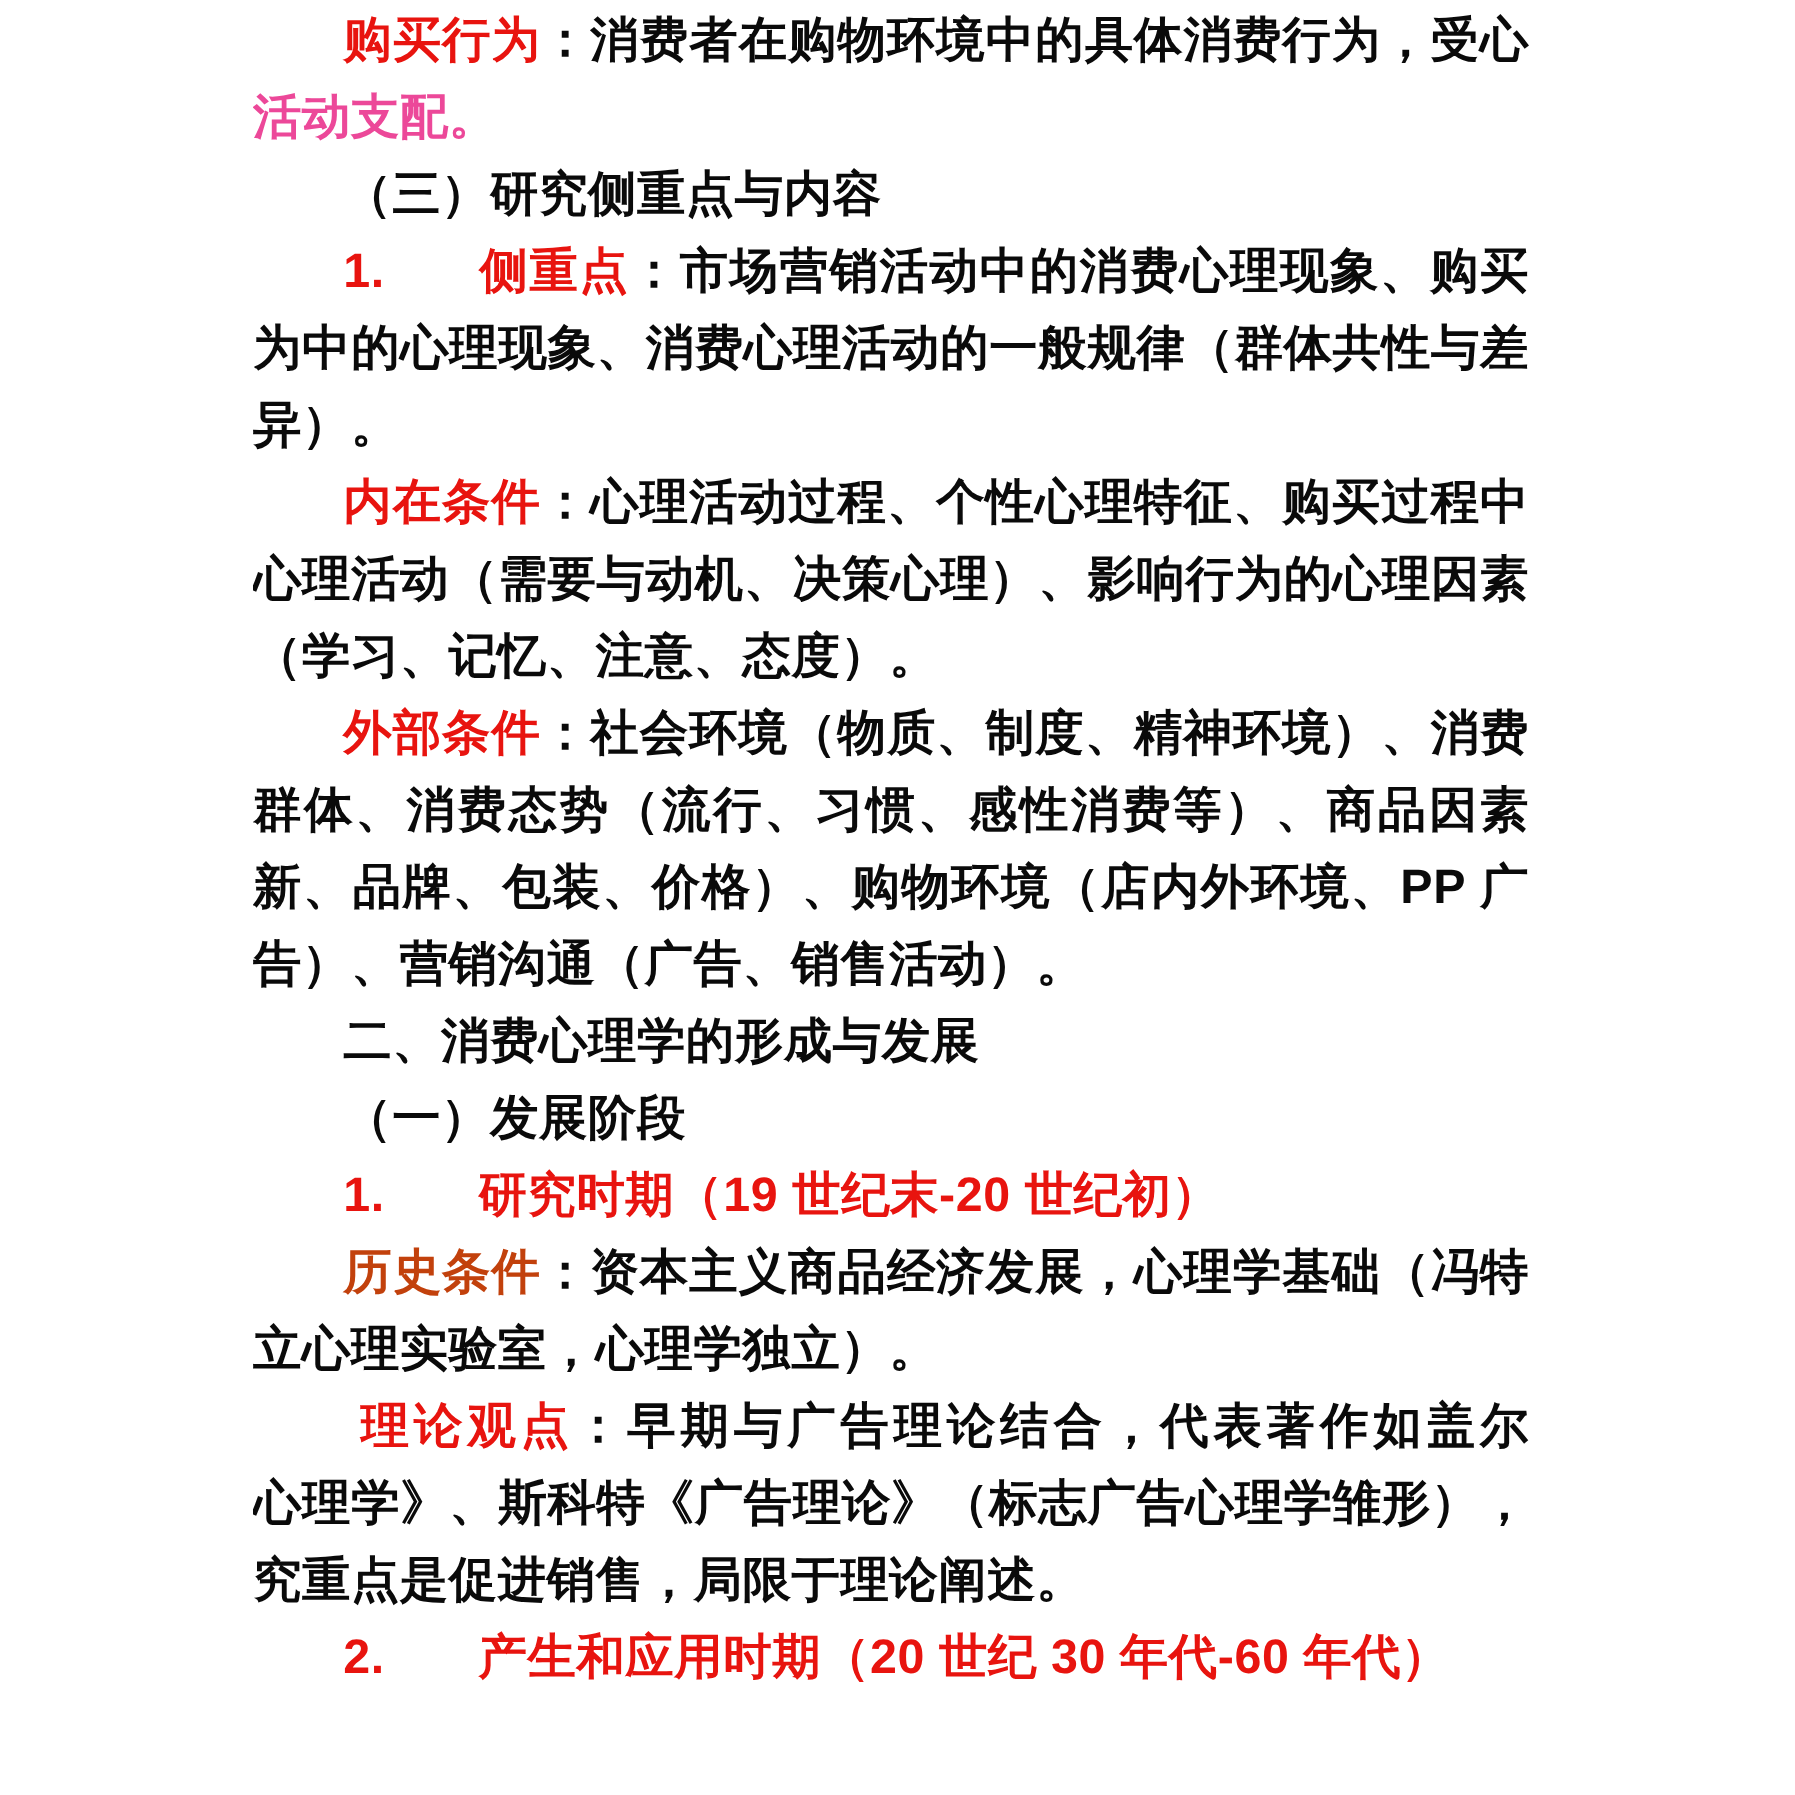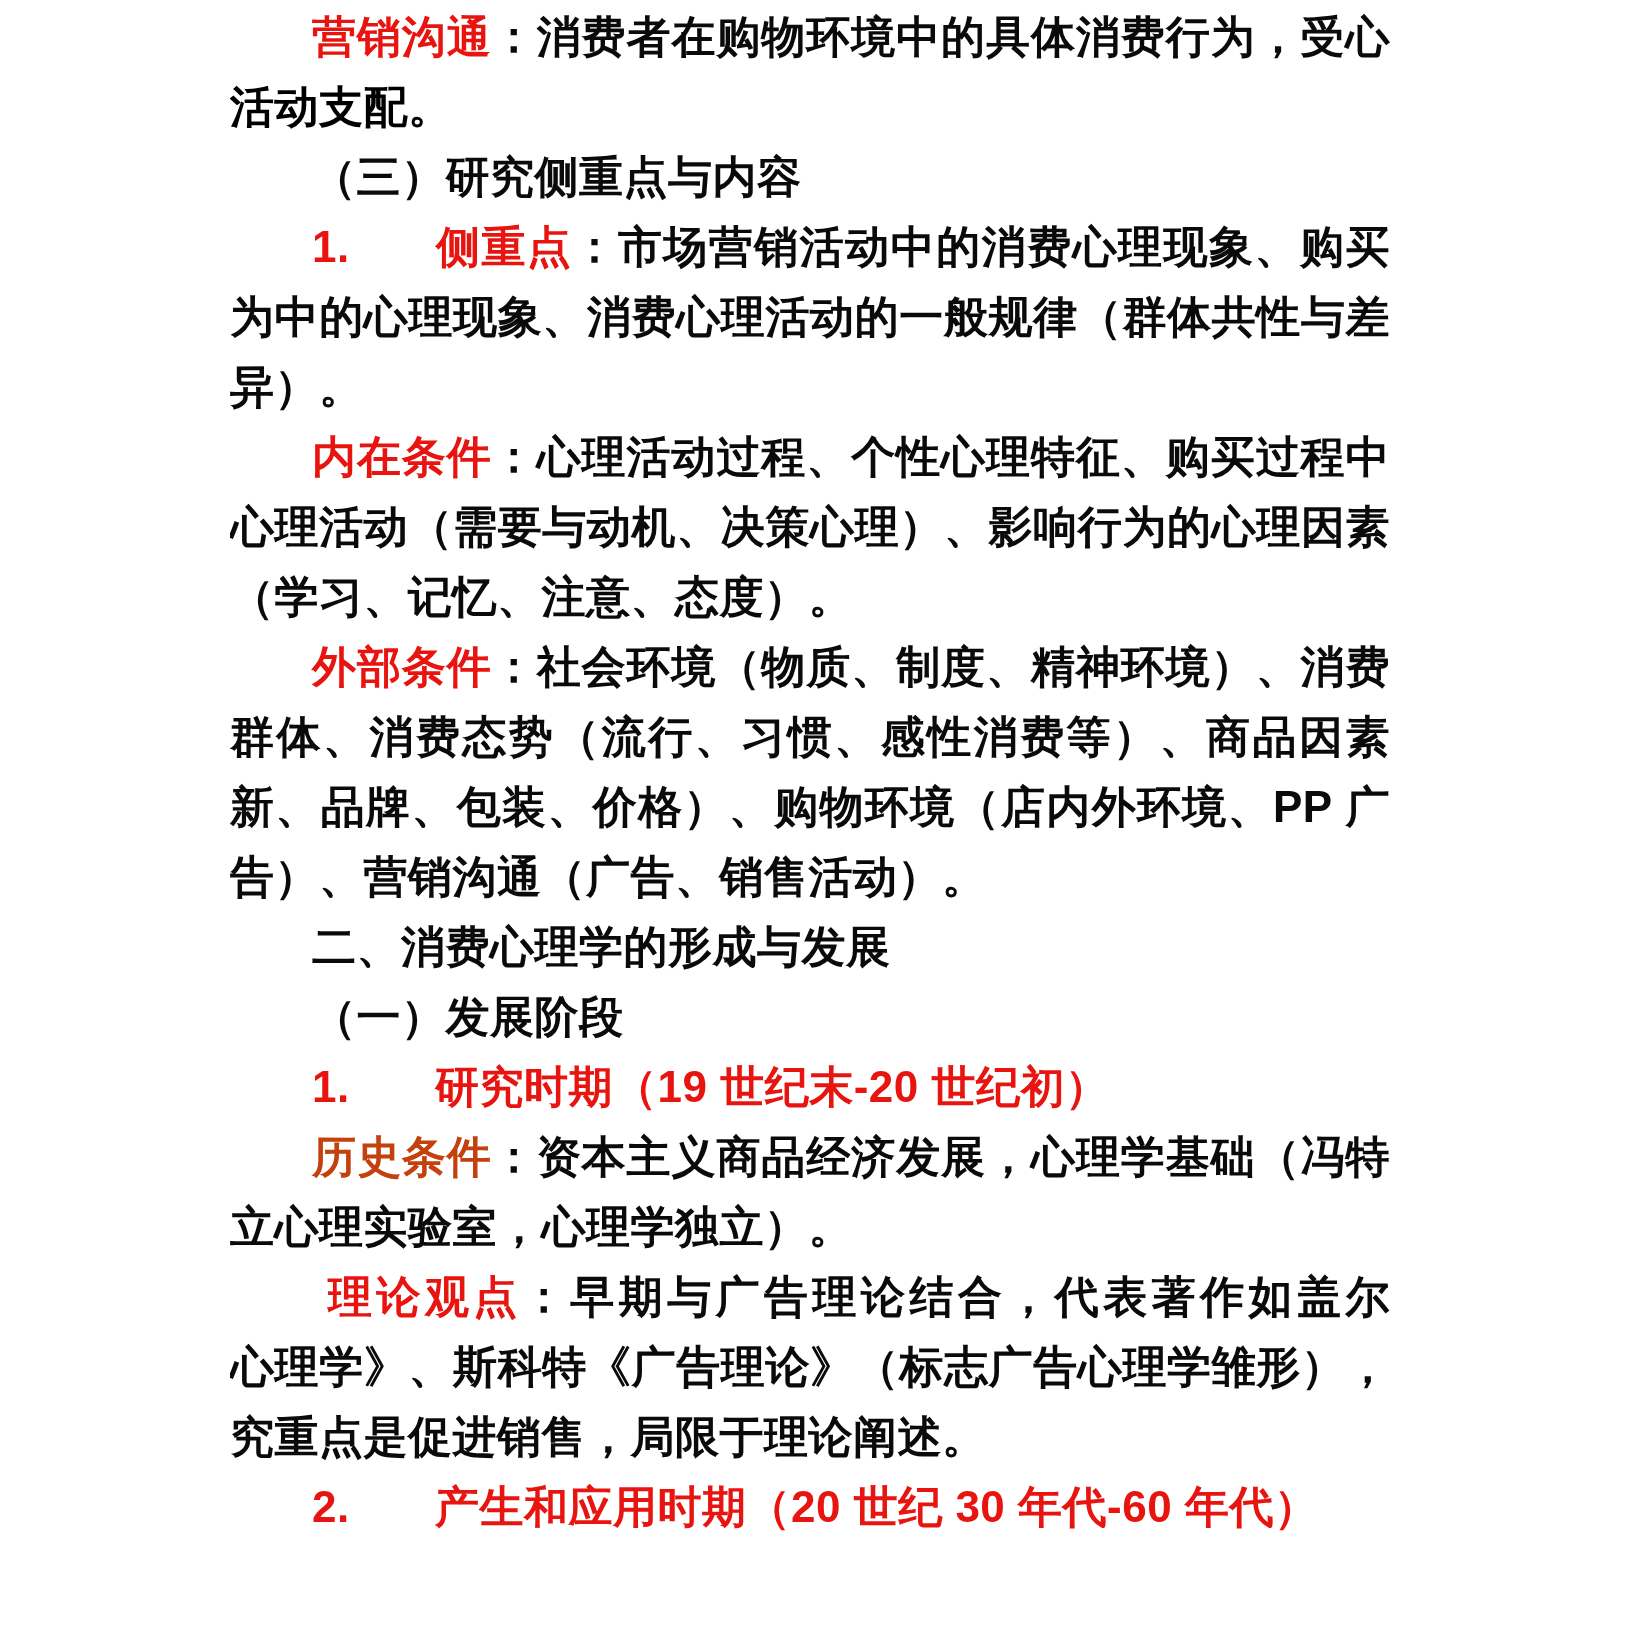--- a/index.html
+++ b/index.html
@@ -40,22 +40,22 @@
     display: inline-block;
     width: 123px;
     text-indent: 0;
   }
 </style>
 </head>
 <body>
 
 <div class="page">
   <div id="doc-body">
-      <div class="line indent justify"><span class="seg" style="color: rgb(232, 20, 15);">营销沟通</span><span class="seg" style="color: rgb(10, 10, 10);">：消费者在购物环境中的具体消费行为，受心理</span></div>
-      <div class="line"><span class="seg" style="color: #000000; margin-top: 20px;">活动支配。</span></div>
+      <div class="line indent justify"><span class="seg" style="color: rgb(232, 20, 15);">购买行为</span><span class="seg" style="color: rgb(10, 10, 10);">：消费者在购物环境中的具体消费行为，受心理</span></div>
+      <div class="line"><span class="seg" style="color: #ec4899; margin-top: 20px;">活动支配。</span></div>
       <div class="line indent"><span class="seg" style="color: rgb(10, 10, 10);">（三）研究侧重点与内容</span></div>
       <div class="line indent justify"><span class="seg num" style="color: rgb(232, 20, 15);">1.</span><span class="seg" style="color: rgb(232, 20, 15);">侧重点</span><span class="seg" style="color: rgb(10, 10, 10);">：市场营销活动中的消费心理现象、购买行</span></div>
       <div class="line justify"><span class="seg" style="color: rgb(10, 10, 10);">为中的心理现象、消费心理活动的一般规律（群体共性与差</span></div>
       <div class="line"><span class="seg" style="color: rgb(10, 10, 10);">异）。</span></div>
       <div class="line indent justify"><span class="seg" style="color: rgb(232, 20, 15);">内在条件</span><span class="seg" style="color: rgb(10, 10, 10);">：心理活动过程、个性心理特征、购买过程中的</span></div>
       <div class="line justify"><span class="seg" style="color: rgb(10, 10, 10);">心理活动（需要与动机、决策心理）、影响行为的心理因素</span></div>
       <div class="line"><span class="seg" style="color: rgb(10, 10, 10);">（学习、记忆、注意、态度）。</span></div>
       <div class="line indent justify"><span class="seg" style="color: rgb(232, 20, 15); margin-top: 17px;">外部条件</span><span class="seg" style="color: rgb(10, 10, 10);">：社会环境（物质、制度、精神环境）、消费者</span></div>
       <div class="line justify"><span class="seg" style="color: rgb(10, 10, 10);">群体、消费态势（流行、习惯、感性消费等）、商品因素（创</span></div>
       <div class="line justify"><span class="seg" style="color: rgb(10, 10, 10);">新、品牌、包装、价格）、购物环境（店内外环境、PP 广</span></div>

